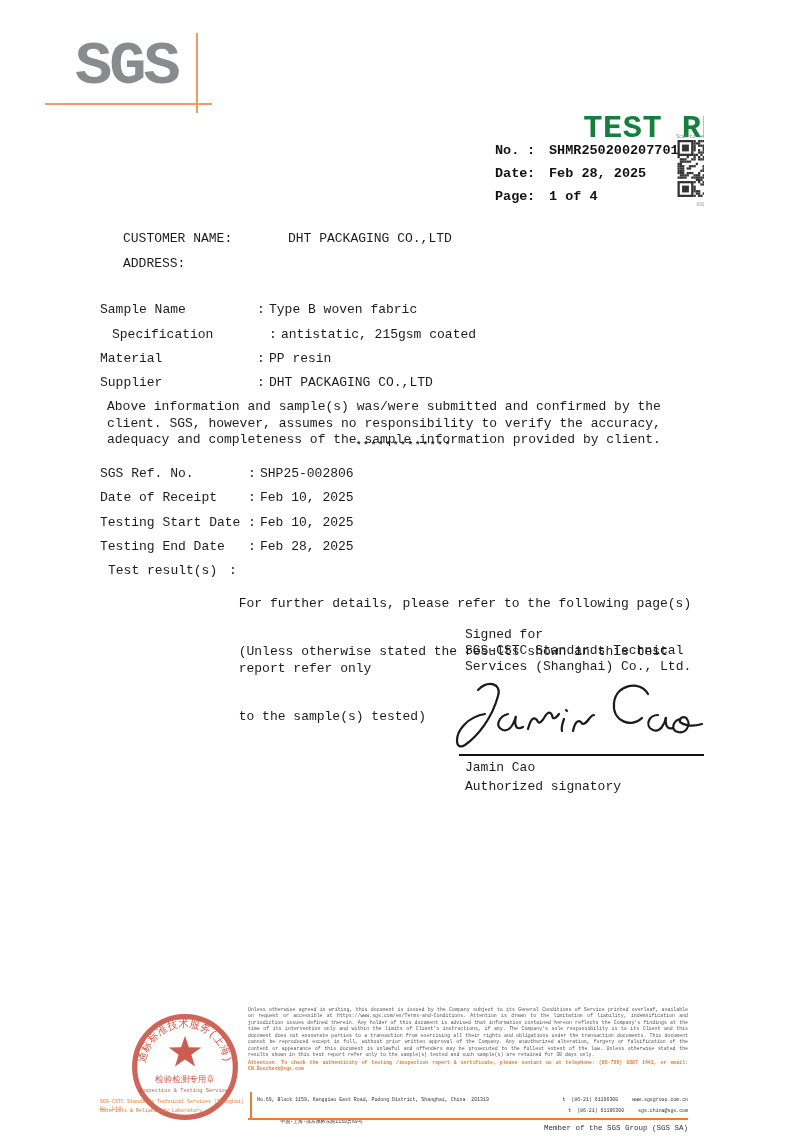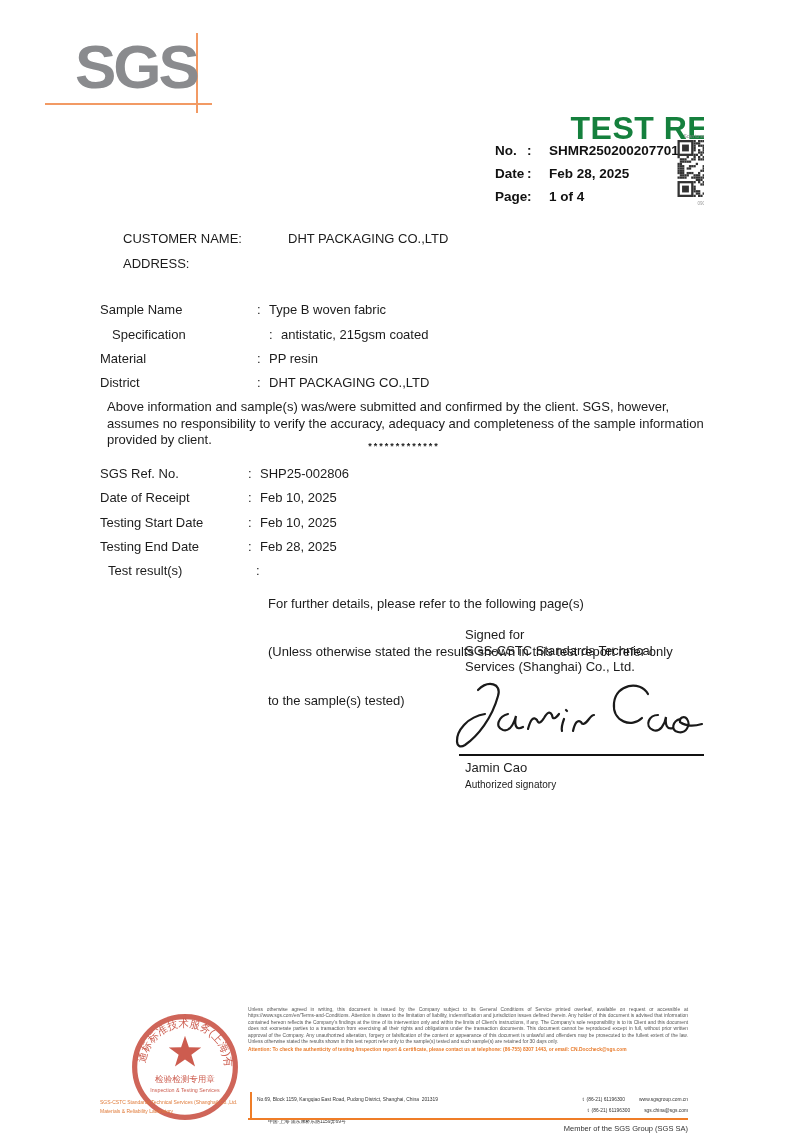--- a/index.html
+++ b/index.html
@@ -1,17 +1,17 @@
 <!DOCTYPE html>
 <html><head>
 <meta charset="utf-8">
 <style>
   html,body{margin:0;padding:0;background:#fff;}
   .page{position:relative;width:704px;height:1138px;background:#ffffff;overflow:hidden;
-        font-family:Liberation Sans, sans-serif;color:#1f1f1f;}
+        font-family:Liberation Mono, monospace;color:#1f1f1f;}
 
   
   .logo-wrap{position:absolute;left:45px;top:34px;width:180px;height:86px;}
   .logo-text{position:absolute;left:30px;top:2px;font-size:62px;font-weight:800;
              letter-spacing:-3px;color:#8a8b8e;line-height:1;}
   .logo-hline{position:absolute;left:0;top:69px;width:167px;height:2px;background:#f29a64;}
   .logo-vline{position:absolute;left:151px;top:-1px;width:2px;height:80px;background:#f29a64;}
 
   
   .title{position:absolute;left:0;top:110px;width:800px;text-align:right;
@@ -36,21 +36,21 @@
   .disclaimer{position:absolute;left:107px;top:399px;width:612px;font-size:13px;
               line-height:16.5px;color:#1c1c1c;}
   .separator{position:absolute;left:0;top:441px;width:808px;text-align:center;
              font-size:9px;font-weight:700;letter-spacing:2px;color:#222;}
 
   
   .signblock{position:absolute;left:465px;top:627px;font-size:13px;line-height:16px;color:#1c1c1c;}
   .sig-svg{position:absolute;left:452px;top:678px;}
   .sig-line{position:absolute;left:459px;top:754px;width:251px;height:2px;background:#111;}
   .sig-name{position:absolute;left:465px;top:760px;font-size:13px;color:#1c1c1c;}
-  .sig-role{position:absolute;left:465px;top:779px;font-size:10px;color:#1c1c1c;}
+  .sig-role{position:absolute;left:465px;top:779px;font-size:13px;color:#1c1c1c;}
 
   
   .stamp{position:absolute;left:128px;top:1010px;width:114px;height:114px;
          filter:blur(0.4px);opacity:0.92;}
   .stamp-cap{position:absolute;left:100px;width:152px;font-size:5px;line-height:1.3;
              color:#e07b3a;}
   .cap1{top:1099px;}
   .cap2{top:1108px;}
 
   .legal{position:absolute;left:248px;top:1007px;width:440px;font-size:4.9px;
@@ -359,21 +359,21 @@
     <span class="lab">Specification</span>
     <span class="col">:</span>
     <span class="val">antistatic, 215gsm coated</span>
   </div>
   <div class="frow samp" style="left:100px;top:351px;">
     <span class="lab">Material</span>
     <span class="col">:</span>
     <span class="val">PP resin</span>
   </div>
   <div class="frow samp" style="left:100px;top:375px;">
-    <span class="lab">District</span>
+    <span class="lab">Supplier</span>
     <span class="col">:</span>
     <span class="val">DHT PACKAGING CO.,LTD</span>
   </div>
 
   <div class="disclaimer">Above information and sample(s) was/were submitted and confirmed by the client. SGS, however, assumes no responsibility to verify the accuracy, adequacy and completeness of the sample information provided by client.</div>
   <div class="separator">*************</div>
 
   <div class="frow refb" style="left:100px;top:466px;">
     <span class="lab">SGS Ref. No.</span>
     <span class="col">:</span>

